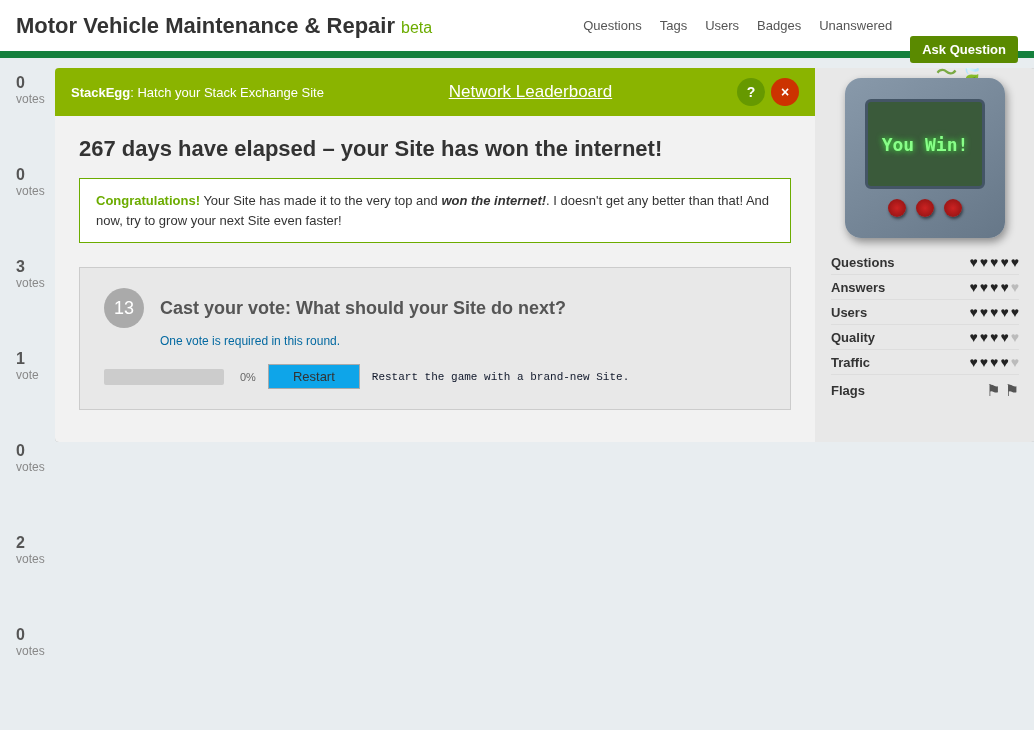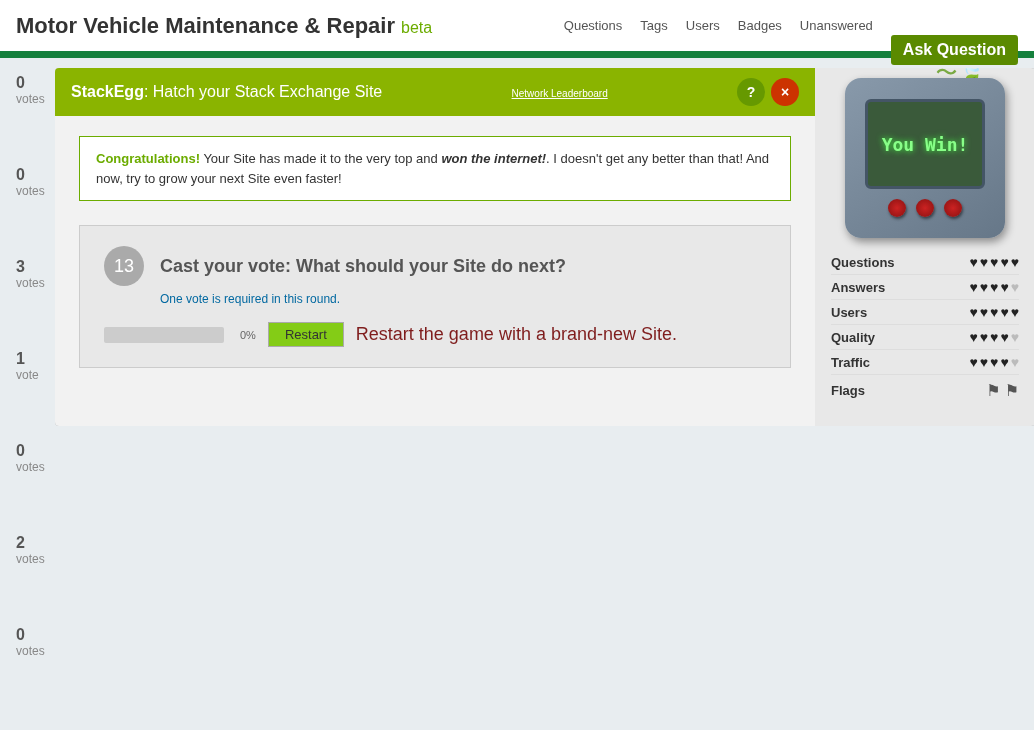--- a/index.html
+++ b/index.html
@@ -40,21 +40,21 @@
       color: #555;
       text-decoration: none;
       font-size: 13px;
     }
     #nav a.ask-question {
       color: #fff;
       background: #5a8a00;
       padding: 6px 12px;
       border-radius: 3px;
       font-weight: bold;
-      font-size: 16px;
+      font-size: 13px;
       margin-top: 48px;
     }
 
     
     #main {
       display: flex;
       padding: 16px;
       gap: 16px;
       position: relative;
     }
@@ -99,30 +99,30 @@
     
     #modal-header {
       background: #8ab400;
       color: #fff;
       padding: 10px 16px;
       display: flex;
       align-items: center;
       justify-content: space-between;
     }
     #modal-header-title {
-      font-size: 16px;
+      font-size: 13px;
       font-weight: bold;
     }
     #modal-header-title span.colon-part {
       font-weight: normal;
     }
     #modal-header-link a {
       color: #fff;
       text-decoration: underline;
-      font-size: 10px;
+      font-size: 17px;
       margin-top: 8px;
     }
     #modal-header-icons {
       display: flex;
       gap: 6px;
     }
     .modal-icon-btn {
       width: 28px;
       height: 28px;
       border-radius: 50%;
@@ -222,30 +222,31 @@
       height: 100%;
       background: #999;
       width: 0%;
     }
     .progress-label {
       font-size: 11px;
       color: #666;
       margin-left: 4px;
     }
     .restart-btn {
-      background: #84cc16;
+      background: #0ea5e9;
       border: 1px solid #aaa;
-      padding: 4px 16px;
+      padding: 4px 24px;
       cursor: pointer;
       font-size: 13px;
       color: #333;
     }
     .restart-desc {
-      font-size: 18px;
-      color: #7f1d1d;
+      font-size: 11px;
+      color: #0f172a;
+      font-family: Liberation Mono, monospace;
     }
 
     
     #modal-right {
       width: 220px;
       background: #e8e8e8;
       display: flex;
       flex-direction: column;
       align-items: center;
       padding: 10px 16px 20px;
@@ -417,20 +418,21 @@
           <a href="#">Network Leaderboard</a>
         </div>
         <div id="modal-header-icons">
           <div class="modal-icon-btn help">?</div>
           <div class="modal-icon-btn close">×</div>
         </div>
       </div>
 
       <div id="modal-body">
 
+        <div id="modal-title">267 days have elapsed – your Site has won the internet!</div>
 
         <div id="congrats-box">
           <strong>Congratulations!</strong><span> Your Site has made it to the very top and </span><em>won the internet!</em><span>. I doesn't get any better than that! And now, try to grow your next Site even faster!</span>
         </div>
 
         <div id="vote-section">
           <div id="vote-header">
             <div class="vote-badge">13</div>
             <div id="vote-question">Cast your vote: What should your Site do next?</div>
           </div>

